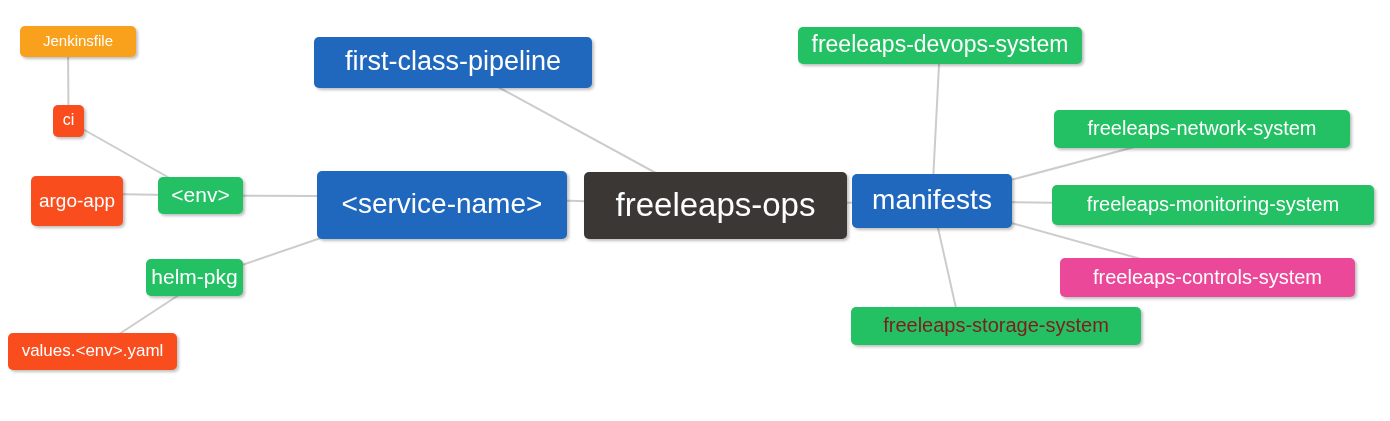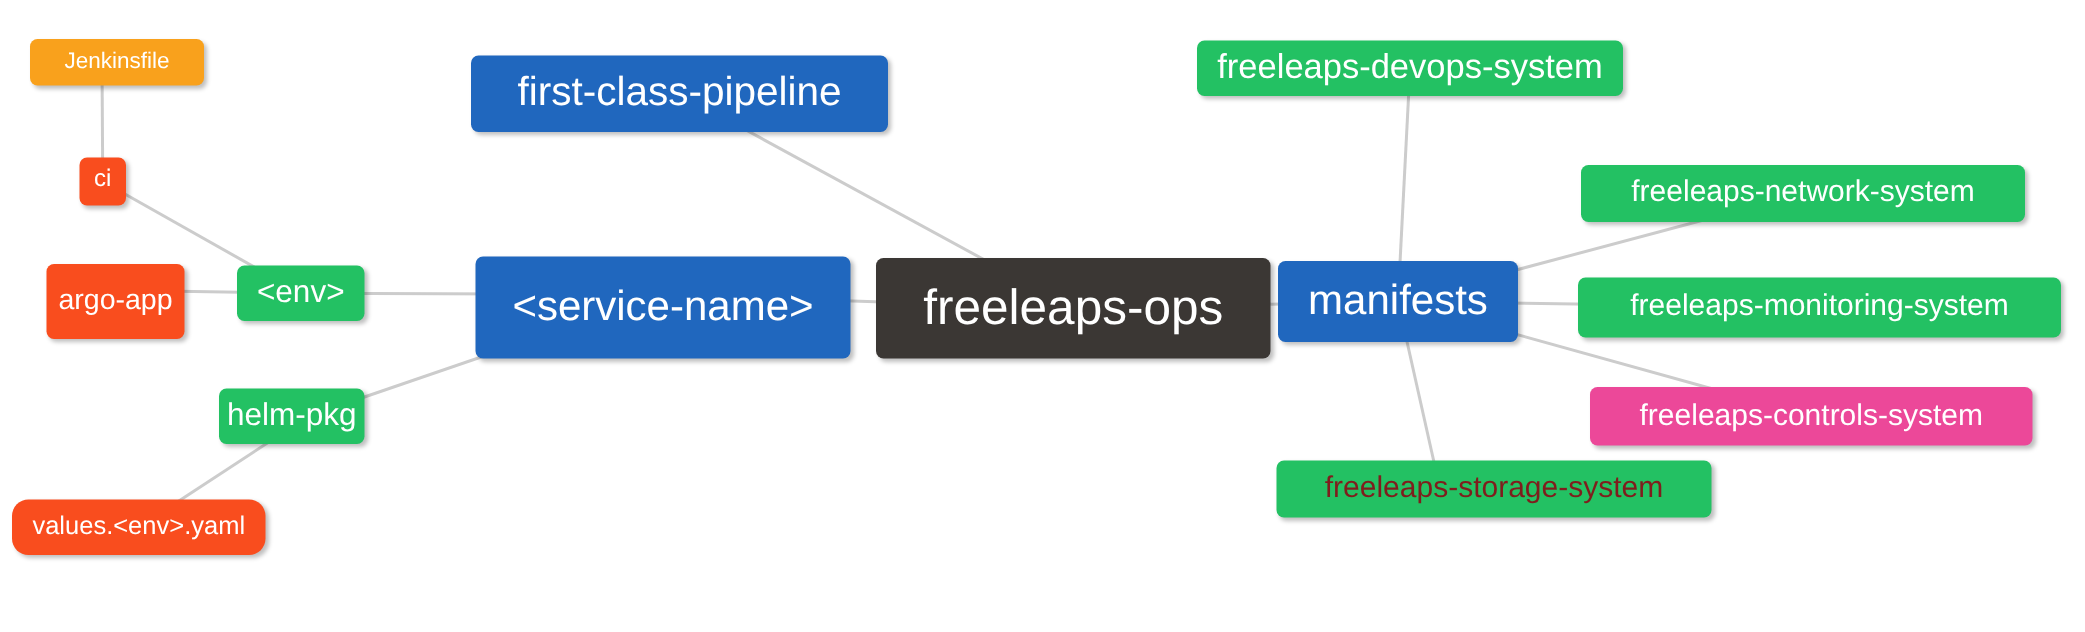--- a/index.html
+++ b/index.html
@@ -59,20 +59,20 @@
     </svg>
 
 <div class="node" style="left: 584px; top: 172px; width: 263px; height: 67px; font-size: 33px; background: rgb(59, 55, 52); color: rgb(255, 255, 255);">freeleaps-ops</div>
     <div class="node" style="left: 314px; top: 37px; width: 278px; height: 51px; font-size: 27px; background: rgb(32, 103, 190); color: rgb(255, 255, 255);">first-class-pipeline</div>
     <div class="node" style="left: 317px; top: 171px; width: 250px; height: 68px; font-size: 28px; background: rgb(32, 103, 190); color: rgb(255, 255, 255);">&lt;service-name&gt;</div>
     <div class="node" style="left: 852px; top: 174px; width: 160px; height: 54px; font-size: 28px; background: rgb(32, 103, 190); color: rgb(255, 255, 255);">manifests</div>
     <div class="node" style="left: 158px; top: 177px; width: 85px; height: 37px; font-size: 21px; background: rgb(35, 193, 99); color: rgb(255, 255, 255);">&lt;env&gt;</div>
     <div class="node" style="left: 146px; top: 259px; width: 97px; height: 37px; font-size: 21px; background: rgb(35, 193, 99); color: rgb(255, 255, 255);">helm-pkg</div>
     <div class="node" style="left: 53px; top: 105px; width: 31px; height: 32px; font-size: 16px; background: rgb(249, 77, 30); color: rgb(255, 255, 255);">ci</div>
     <div class="node" style="left: 31px; top: 176px; width: 92px; height: 50px; font-size: 19px; background: rgb(249, 77, 30); color: rgb(255, 255, 255);">argo-app</div>
-    <div class="node" style="left: 8px; top: 333px; width: 169px; height: 37px; font-size: 17px; background: rgb(249, 77, 30); color: rgb(255, 255, 255); border-radius: 11px;">values.&lt;env&gt;.yaml</div>
+    <div class="node" style="left: 8px; top: 333px; width: 169px; height: 37px; font-size: 17px; background: rgb(249, 77, 30); color: rgb(255, 255, 255);">values.&lt;env&gt;.yaml</div>
     <div class="node" style="left: 20px; top: 26px; width: 116px; height: 31px; font-size: 15px; background: rgb(249, 161, 28); color: rgb(255, 255, 255);">Jenkinsfile</div>
     <div class="node" style="left: 798px; top: 27px; width: 284px; height: 37px; font-size: 23px; background: rgb(35, 193, 99); color: rgb(255, 255, 255);">freeleaps-devops-system</div>
     <div class="node" style="left: 1054px; top: 110px; width: 296px; height: 38px; font-size: 20px; background: rgb(35, 193, 99); color: rgb(255, 255, 255);">freeleaps-network-system</div>
     <div class="node" style="left: 1052px; top: 185px; width: 322px; height: 40px; font-size: 20px; background: rgb(35, 193, 99); color: rgb(255, 255, 255);">freeleaps-monitoring-system</div>
     <div class="node" style="left: 1060px; top: 258px; width: 295px; height: 39px; font-size: 20px; background: #ec4899; color: rgb(255, 255, 255);">freeleaps-controls-system</div>
     <div class="node" style="left: 815px; top: 307px; width: 290px; height: 38px; font-size: 20px; background: rgb(35, 193, 99); color: #7f1d1d; margin-left: 36px;">freeleaps-storage-system</div>
   </div>
 
 </body></html>

